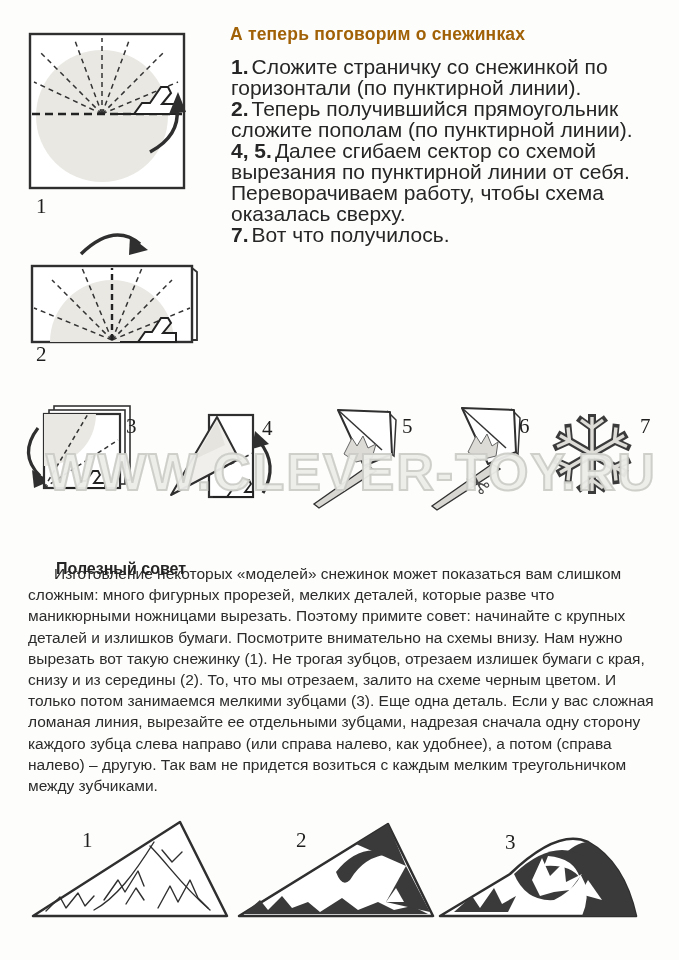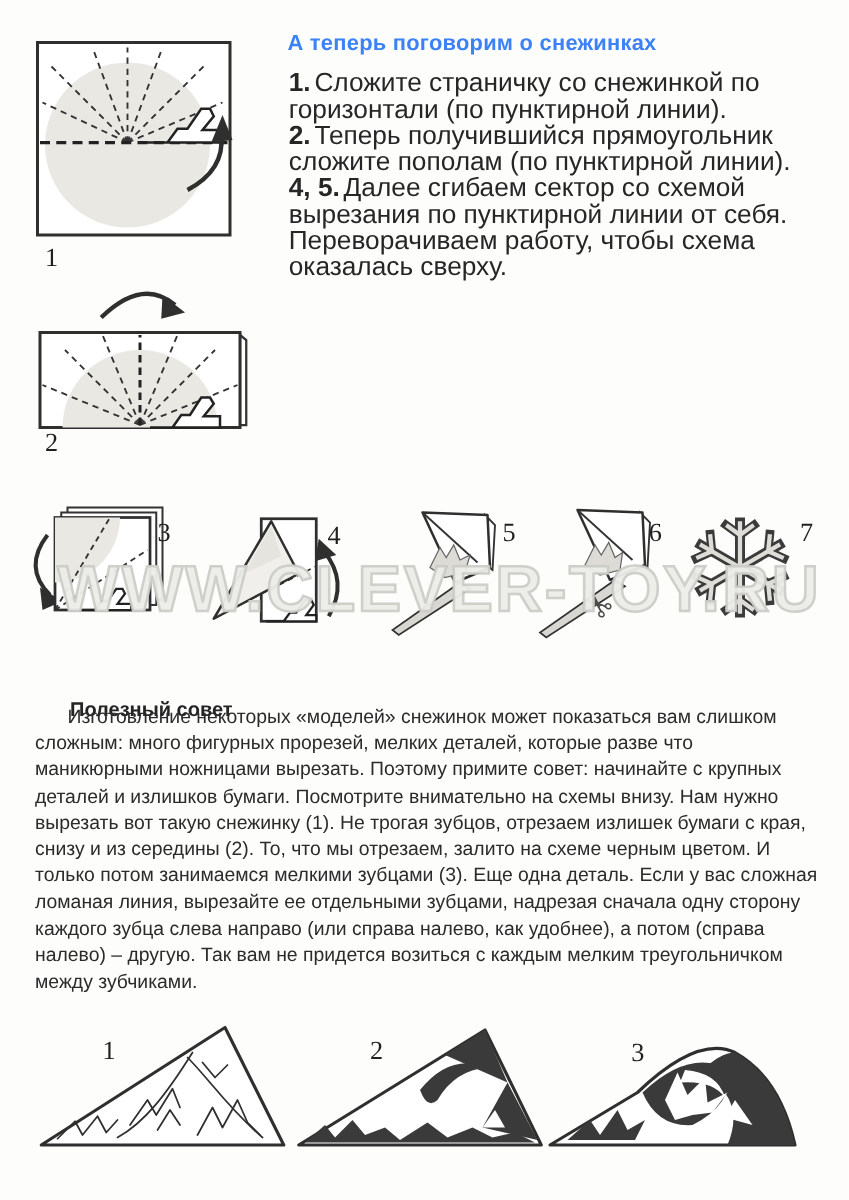--- a/index.html
+++ b/index.html
@@ -2,21 +2,21 @@
 <html><head>
 <meta charset="utf-8">
 <style>
   html,body{margin:0;padding:0;background:#ffffff;}
   .page{
     position:relative;width:679px;height:960px;background:#fdfdfb;
     font-family:"Liberation Sans",sans-serif;color:#262626;overflow:hidden;
   }
   .title{
     position:absolute;left:230px;top:24px;width:440px;
-    font-size:17.5px;font-weight:bold;letter-spacing:.2px;color:#3b82f6;
+    font-size:17.5px;font-weight:bold;letter-spacing:.2px;color:#a16207;
   }
   .instr-list{position:absolute;left:231px;top:56px;width:420px;}
   .instr{margin:0;font-size:21px;line-height:21px;}
   .instr b{margin-right:3px;}
   .fig-label{
     position:absolute;font-family:"Liberation Serif",serif;
     font-size:21px;color:#1f1f1f;
   }
   .watermark{
     position:absolute;left:0;top:426px;width:679px;height:92px;
@@ -78,20 +78,21 @@
     <line x1="86" y1="120" x2="86" y2="48" stroke="#222222" stroke-width="2.4" stroke-dasharray="6,4"></line>
     <path d="M94,122 L112,122 L119,112 L126,112 L135,98 L142,98 L145,103 L137,113 L150,113 L150,122 Z" fill="#ffffff" stroke="#222222" stroke-width="2"></path>
   </svg>
   <div class="fig-label" style="left:36px;top:342px">2</div>
 
   <div class="title">А теперь поговорим о снежинках</div>
   <div class="instr-list">
     <p class="instr"><b>1.</b><span>Сложите страничку со снежинкой по горизонтали (по пунктирной линии).</span></p>
     <p class="instr"><b>2.</b><span>Теперь получившийся прямоугольник сложите пополам (по пунктирной линии).</span></p>
     <p class="instr"><b>4, 5.</b><span>Далее сгибаем сектор со схемой вырезания по пунктирной линии от себя. Переворачиваем работу, чтобы схема оказалась сверху.</span></p>
+    <p class="instr"><b>7.</b><span>Вот что получилось.</span></p>
   </div>
 
   <svg style="left:14px;top:402px" width="120" height="100" viewBox="0 0 120 100">
     <path d="M24,26 Q4,52 26,74" fill="none" stroke="#2f2f2f" stroke-width="3.2"></path>
     <polygon points="18,68 36,79 20,86" fill="#2f2f2f"></polygon>
     <rect x="40" y="4" width="76" height="74" fill="#ffffff" stroke="#333333" stroke-width="1.6"></rect>
     <rect x="35" y="8" width="76" height="74" fill="#ffffff" stroke="#333333" stroke-width="1.6"></rect>
     <rect x="30" y="12" width="76" height="74" fill="#ffffff" stroke="#2f2f2f" stroke-width="2.2"></rect>
     <path d="M30,12 L82,12 A52,52 0 0 1 30,64 Z" fill="#e9e8e3"></path>
     <g stroke="#333333" stroke-width="1.5" stroke-dasharray="4.5,3.5">

